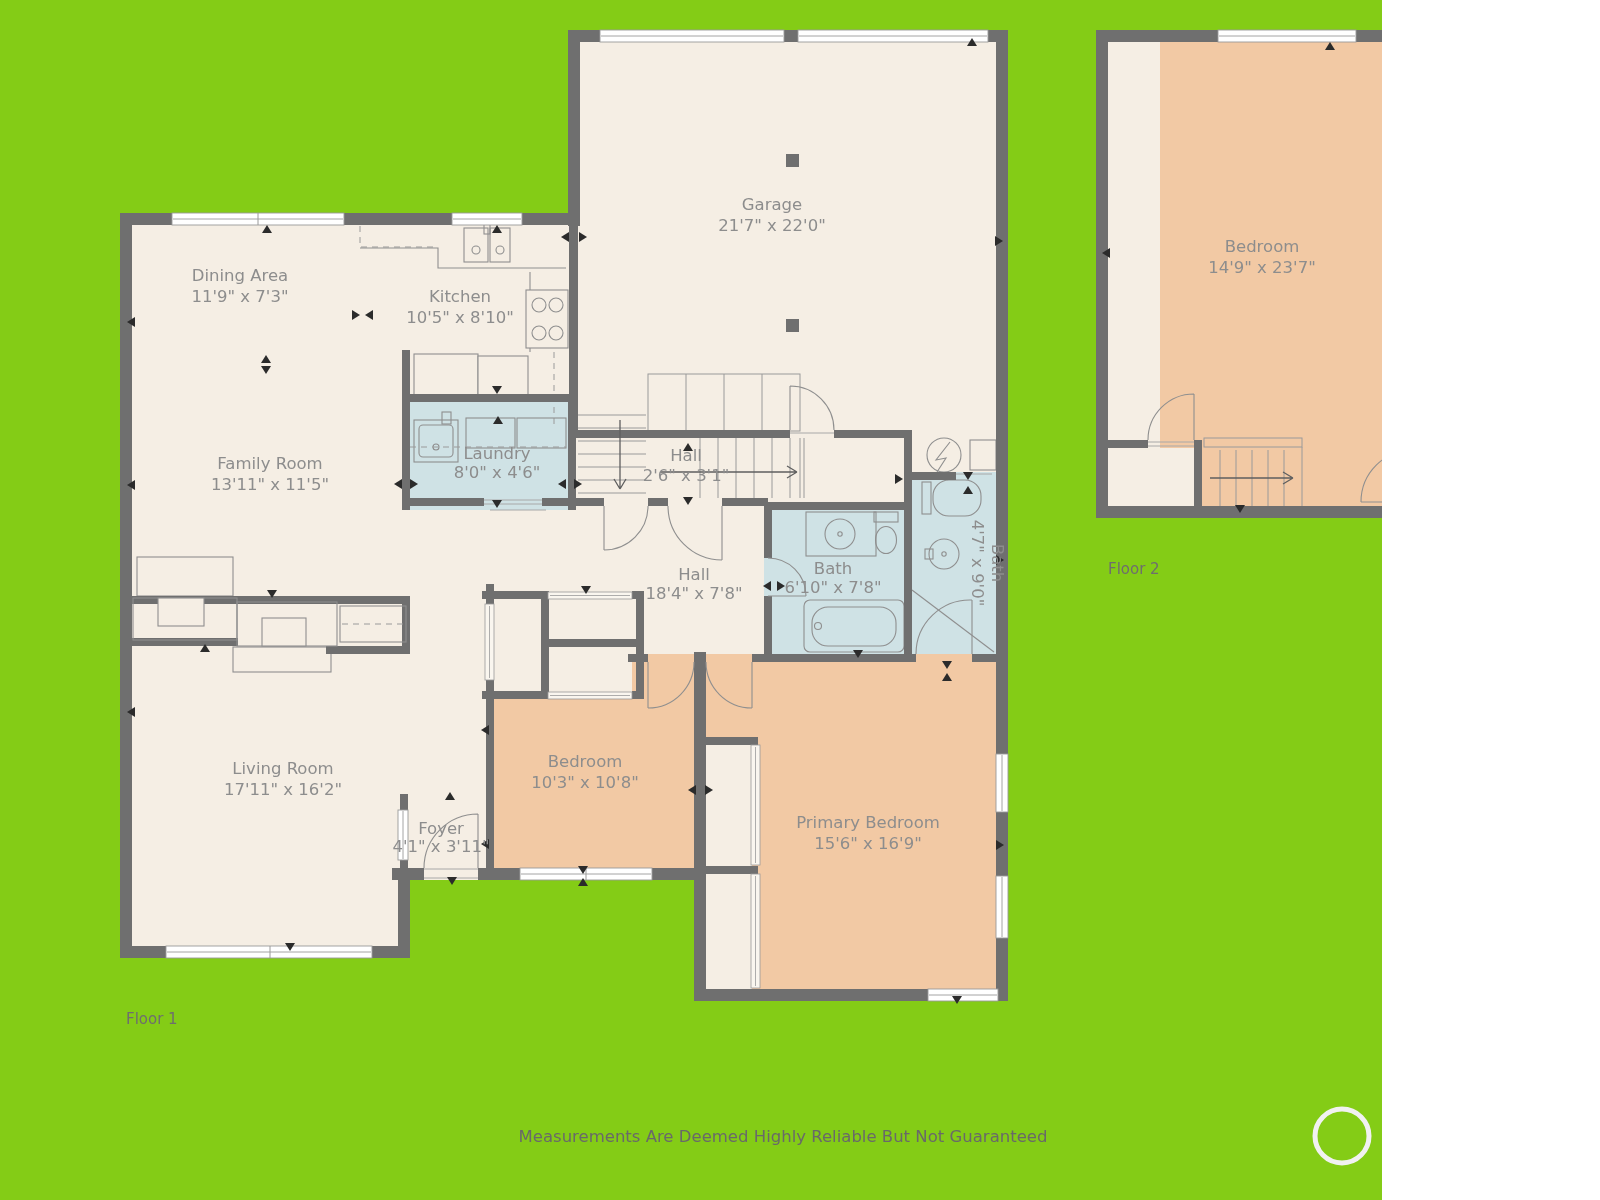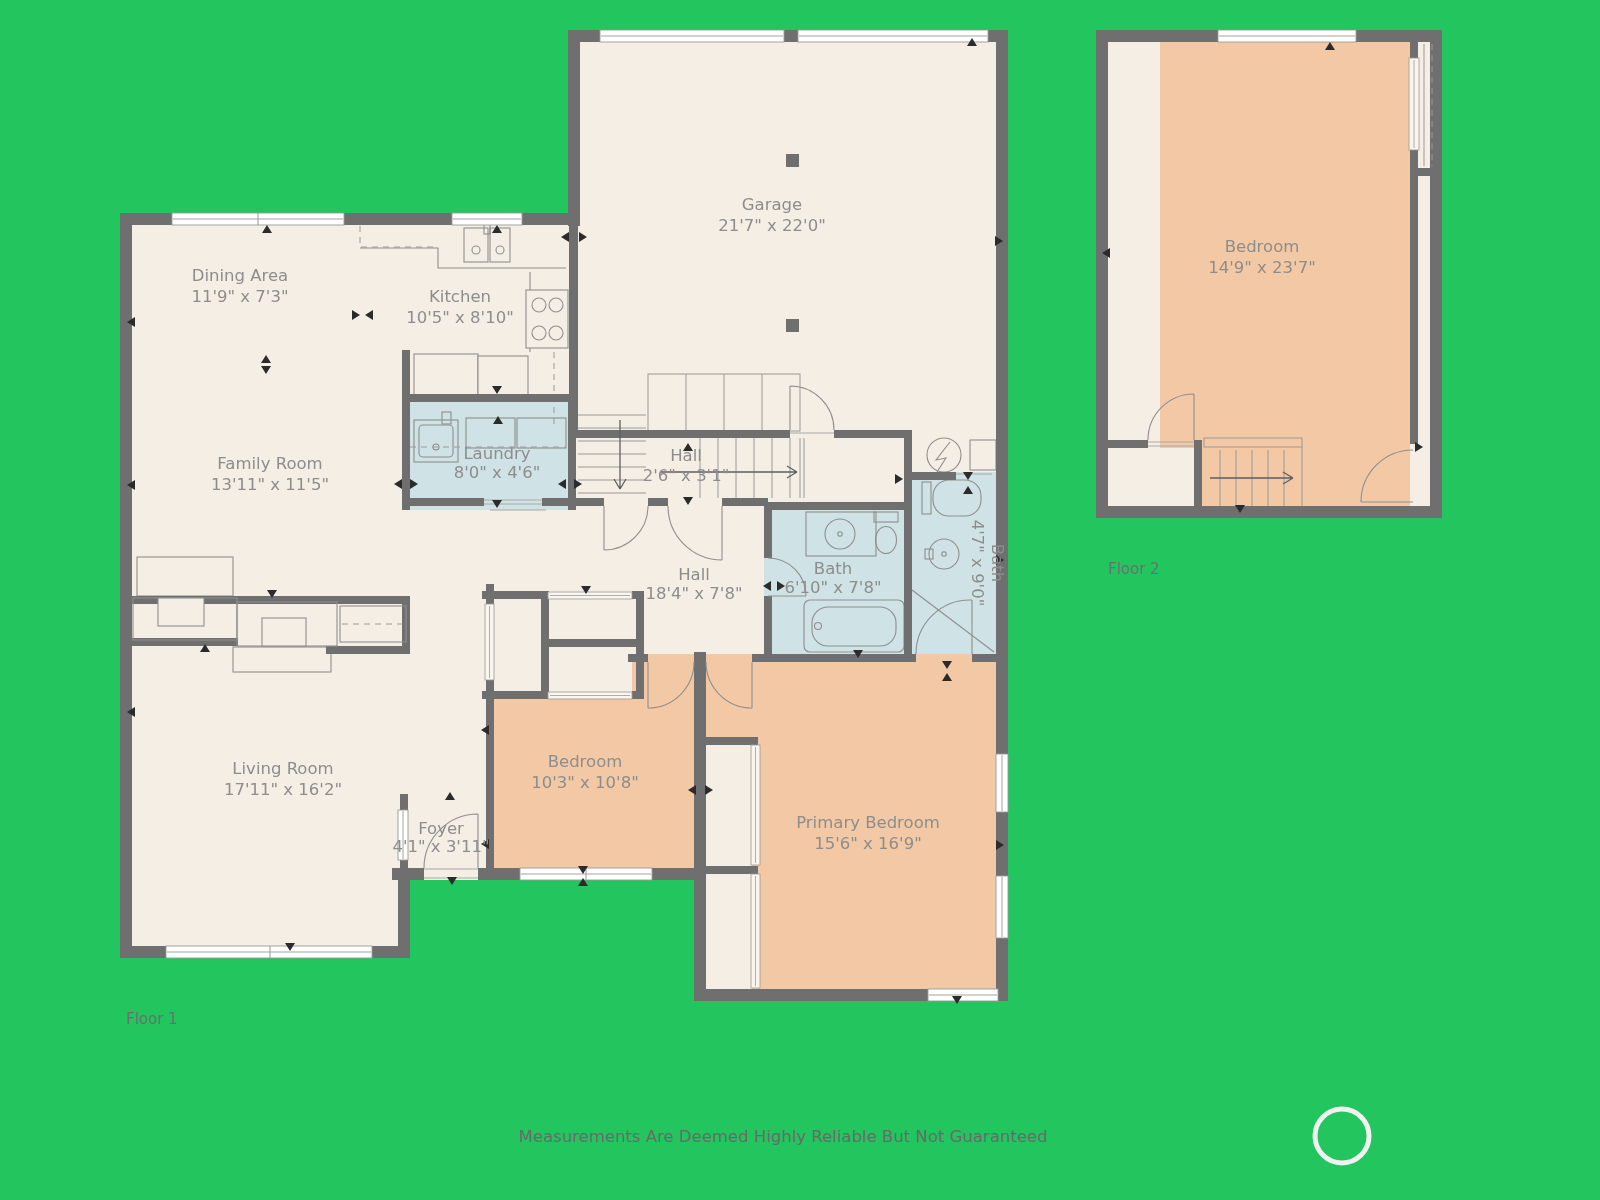--- a/index.html
+++ b/index.html
@@ -1,16 +1,16 @@
 <!DOCTYPE html>
 <html><head>
 <meta charset="utf-8">
 <style>
   html,body{margin:0;padding:0;background:#fff;}
-  .canvas{width:1600px;height:1200px;position:relative;background:#22c55e;overflow:hidden;
+  .canvas{width:1382px;height:1200px;position:relative;background:#84cc16;overflow:hidden;
           font-family:"DejaVu Sans","Liberation Sans",sans-serif;}
   svg{display:block}
   .wall{fill:#6f6f6f;}
   .thin{stroke:#8f8f8f;stroke-width:1.1;fill:none;}
   .thin2{stroke:#9a9a9a;stroke-width:1;fill:none;}
   .dash{stroke:#9a9a9a;stroke-width:1;fill:none;stroke-dasharray:6 5;}
   .fixfill{fill:#f5eee4;stroke:#8f8f8f;stroke-width:1.1;}
   .arc{stroke:#8f8f8f;stroke-width:1.1;fill:none;}
   .lbl{font-size:16.5px;fill:#8d8d8d;text-anchor:middle;}
   .small-lbl{font-size:15px;fill:#6e6e6e;}

